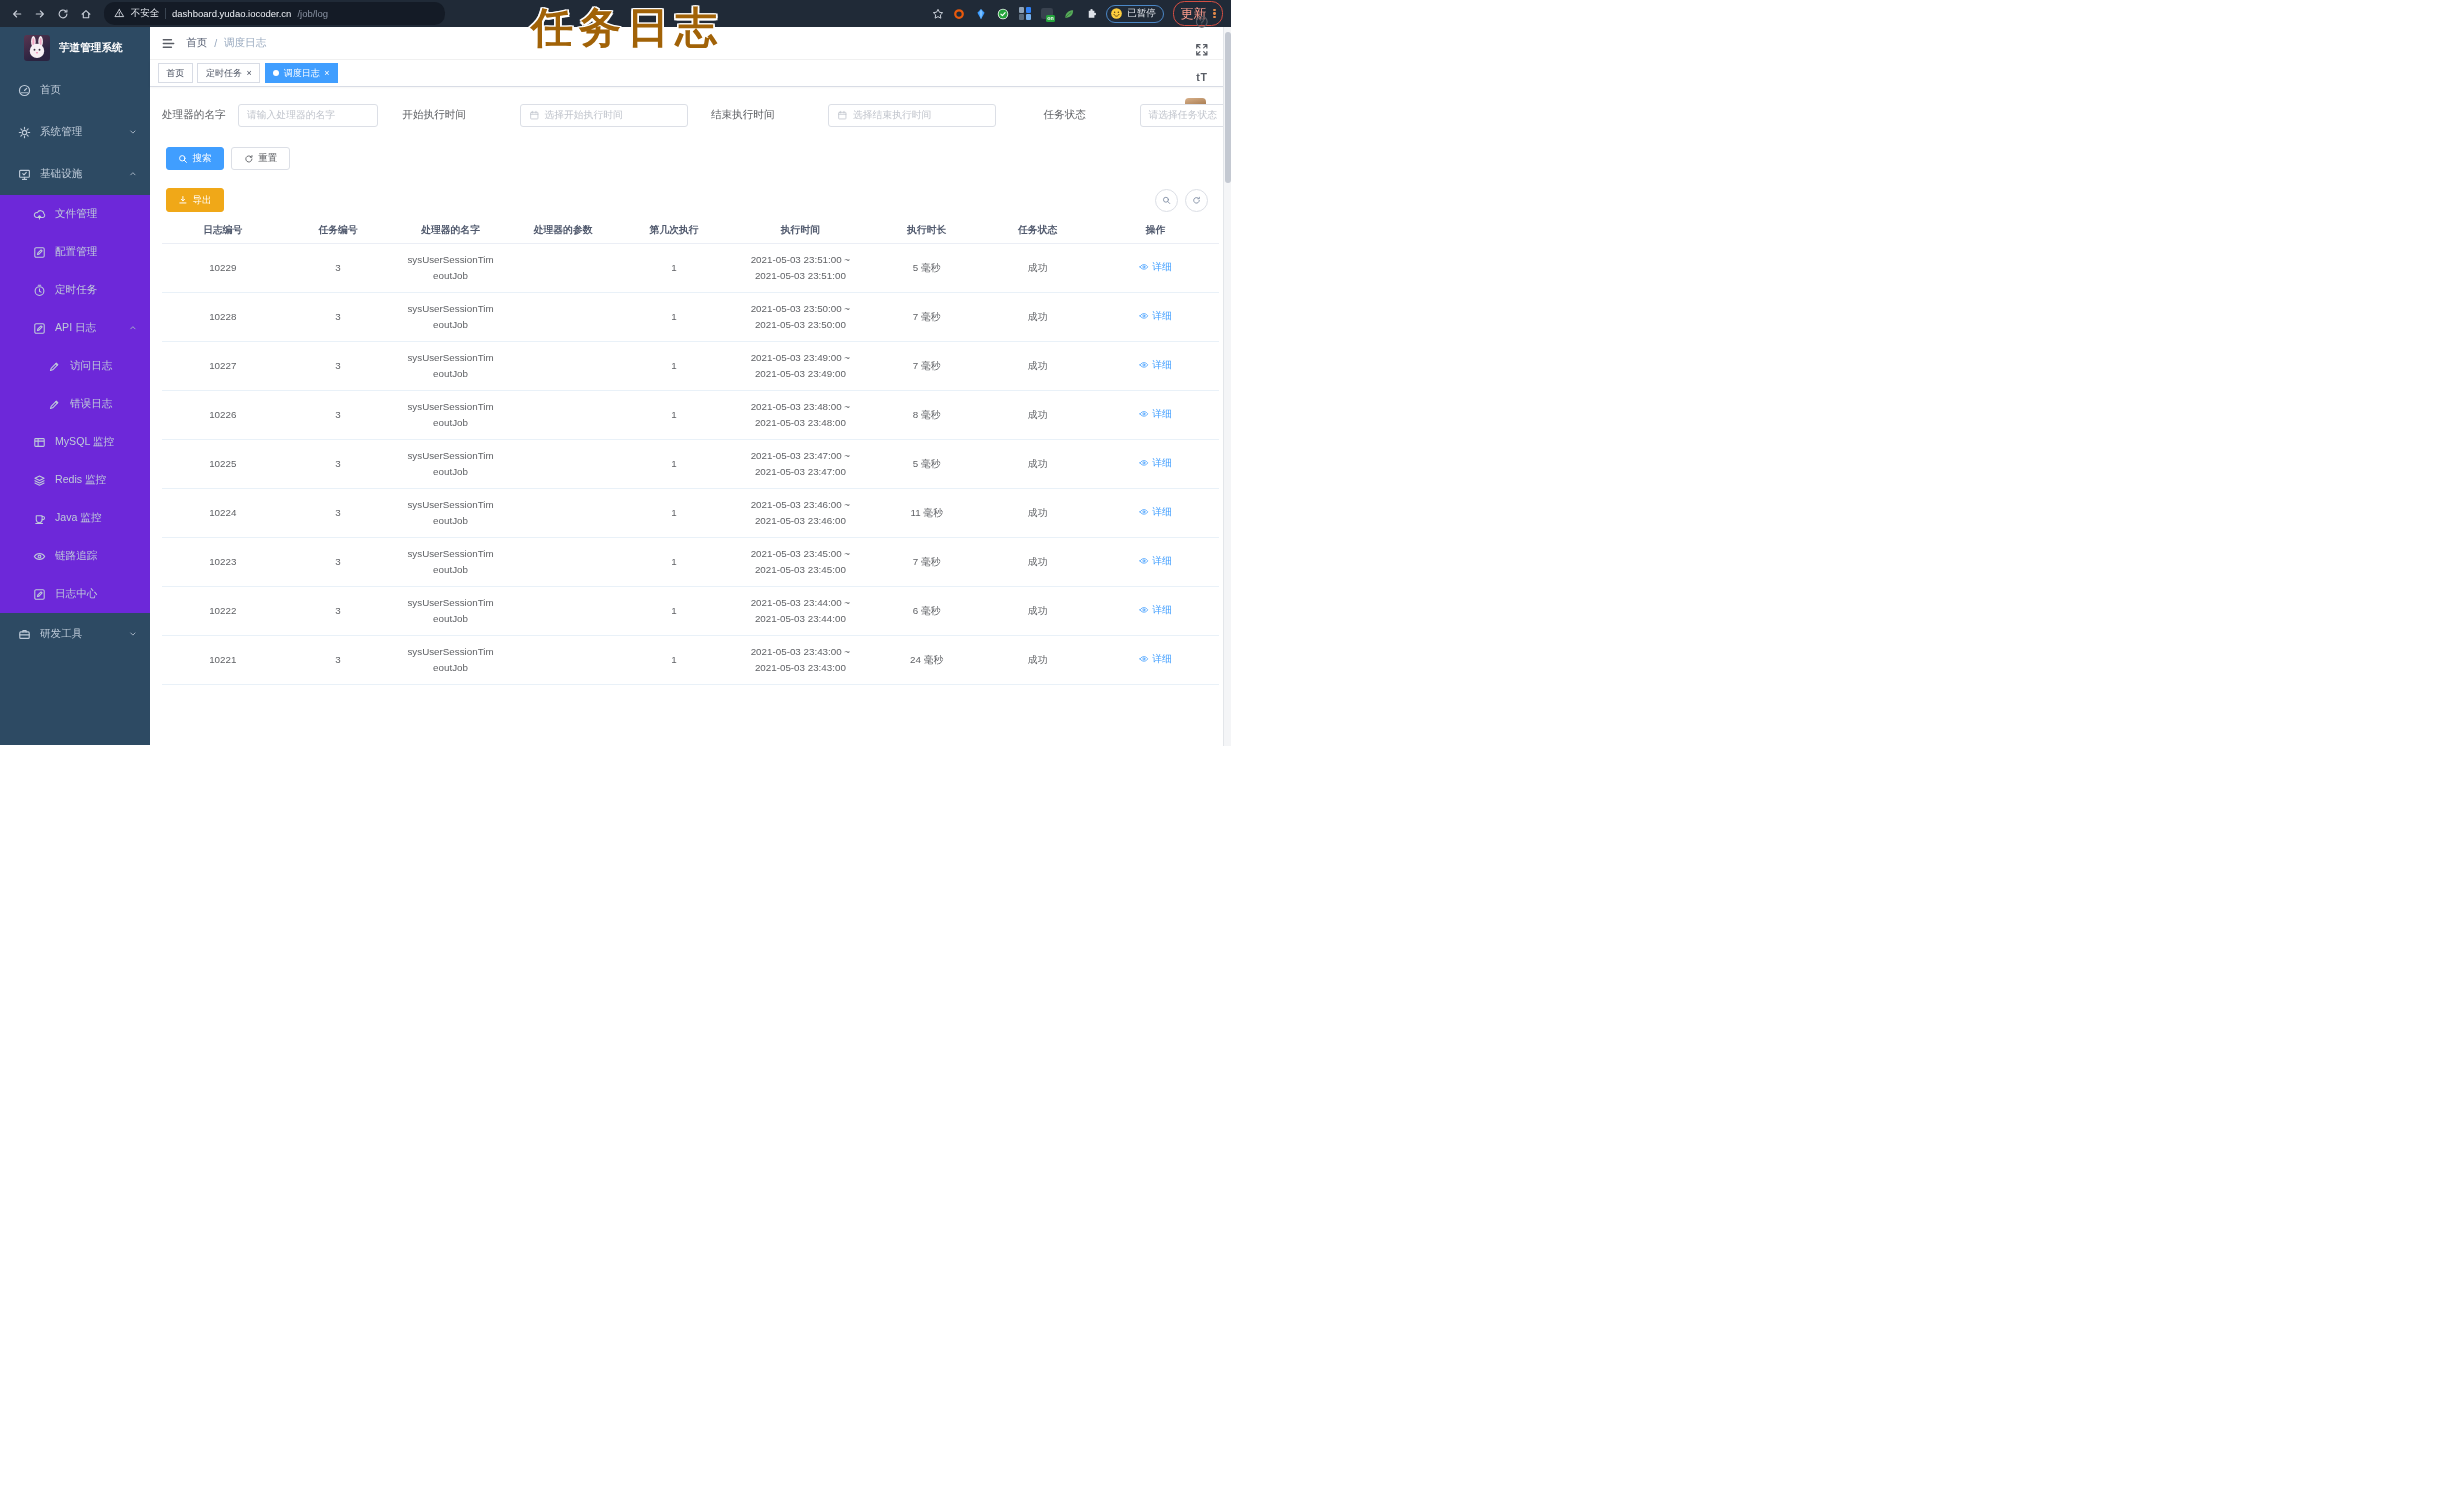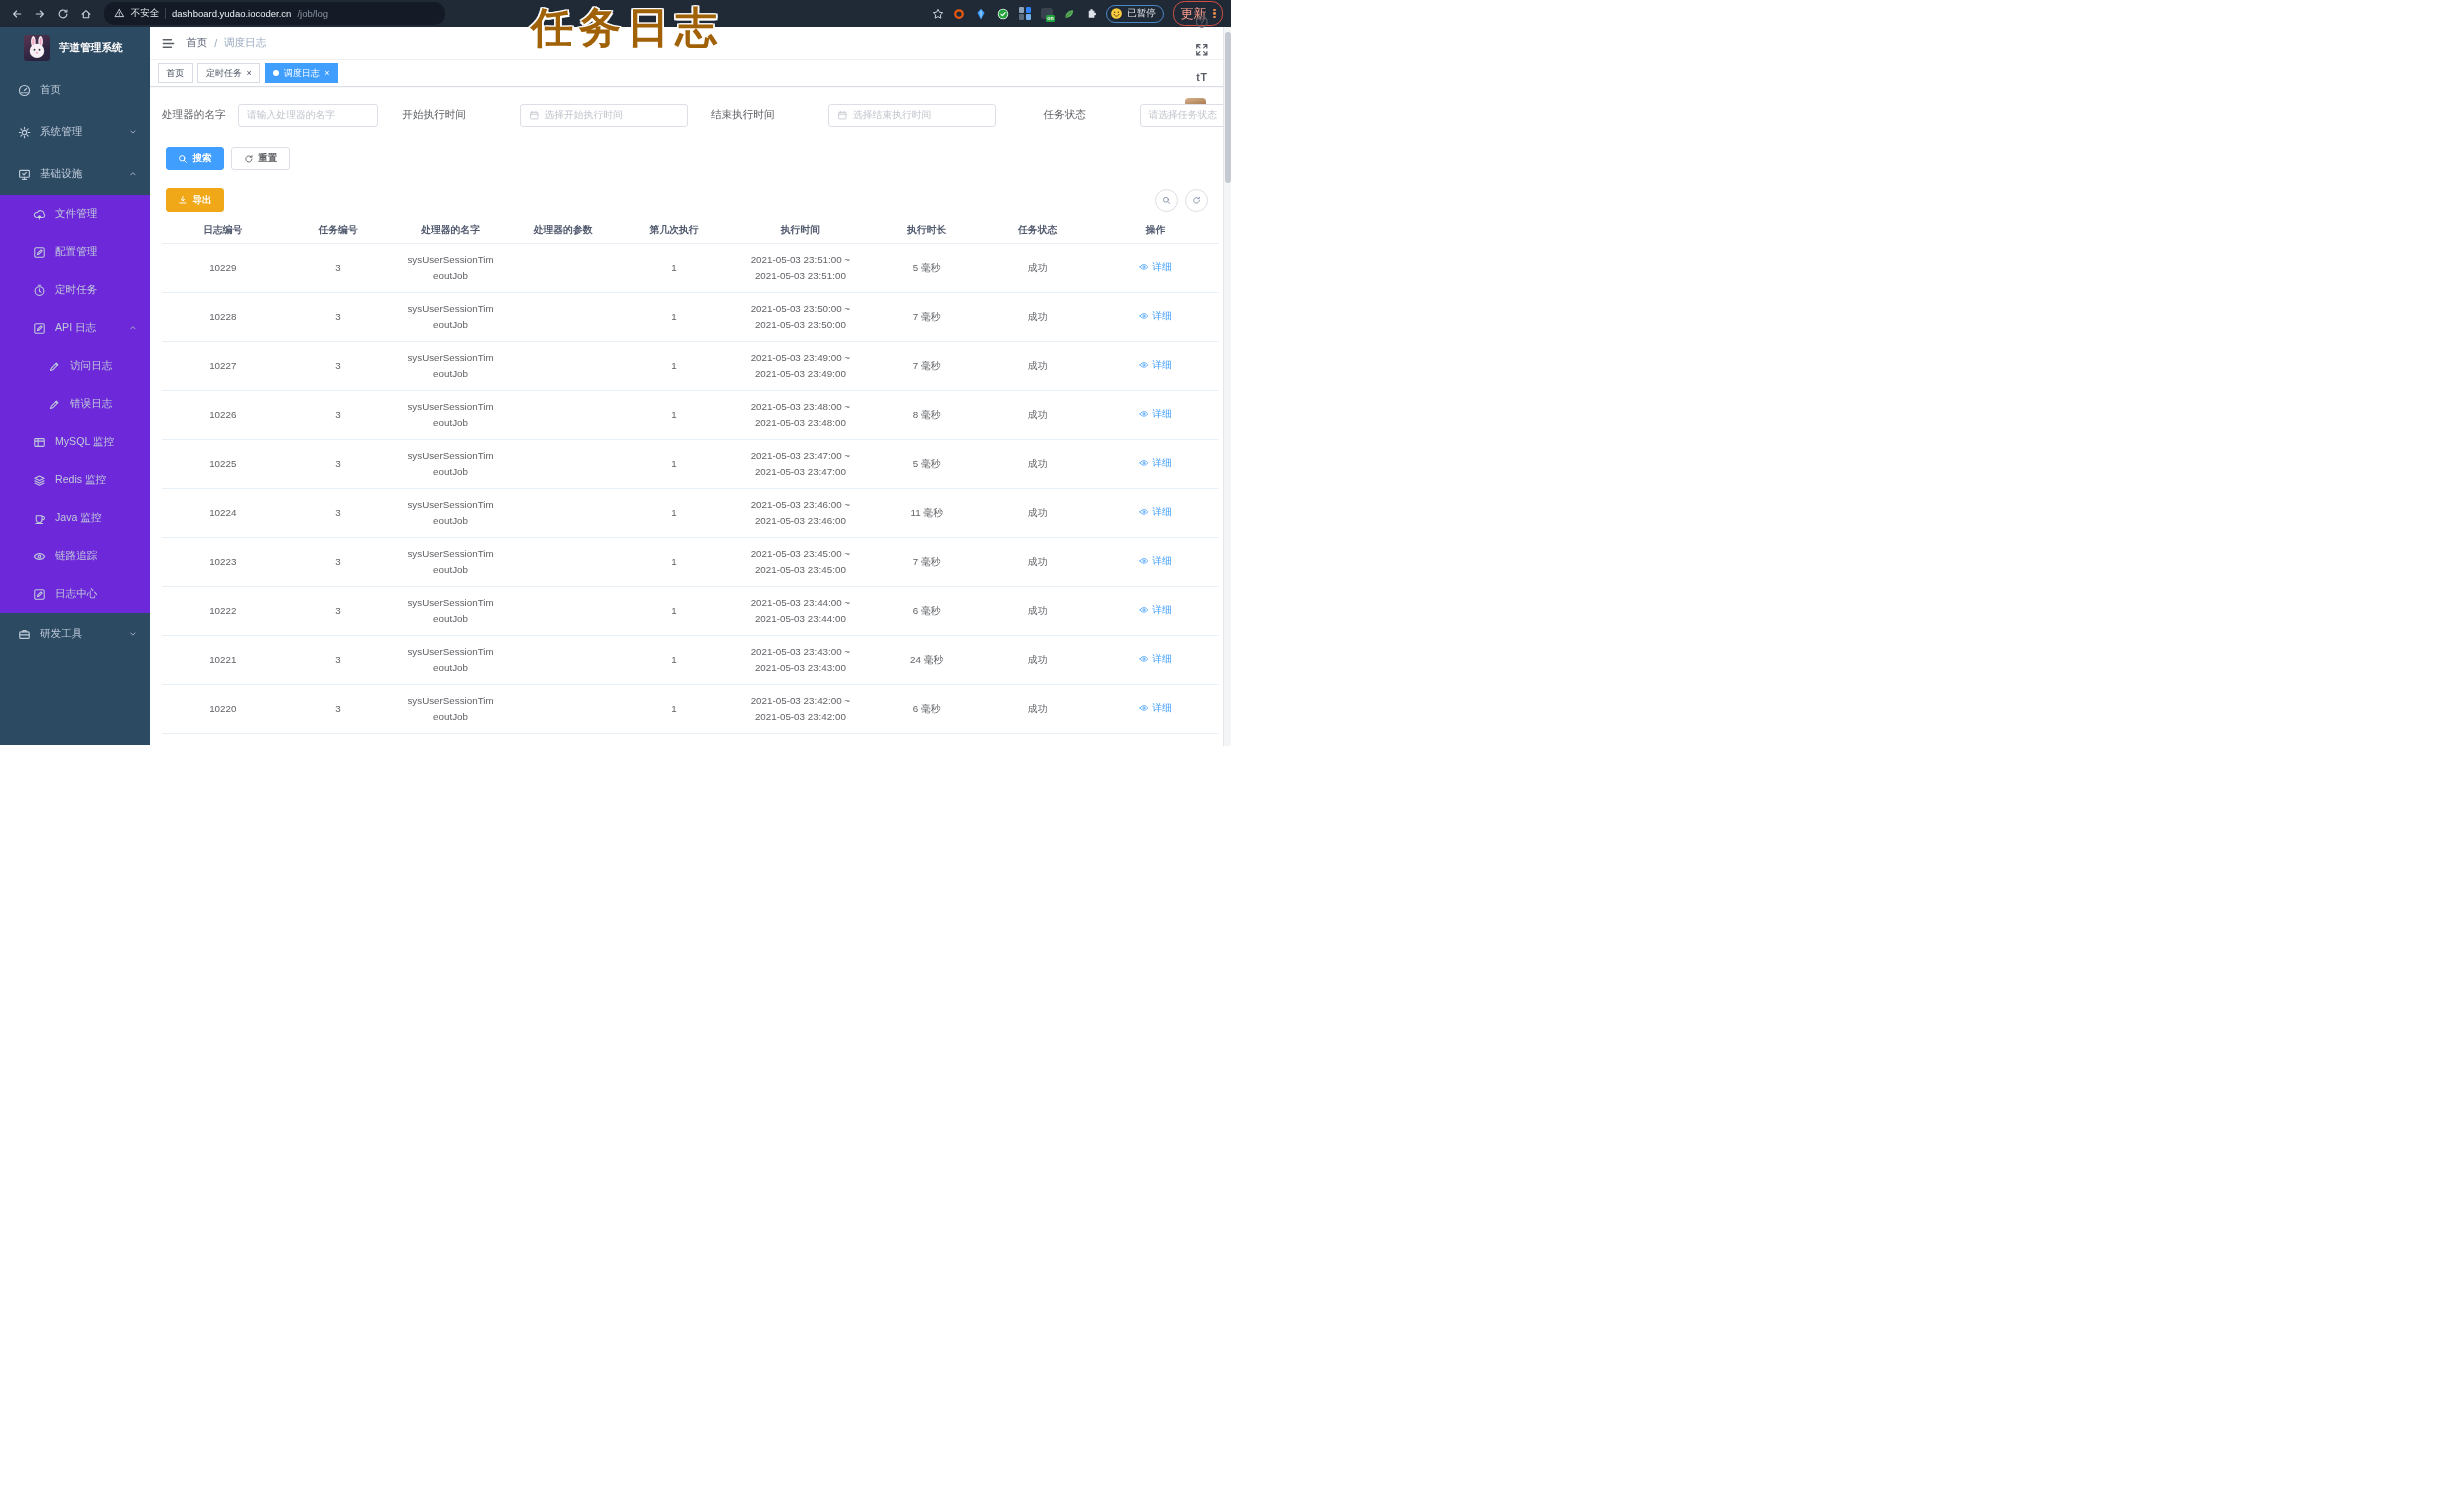--- a/index.html
+++ b/index.html
@@ -84,21 +84,21 @@
   .input { height:23.5px; background:#fff; border:0.8px solid #dcdfe6; border-radius:3px; display:flex; align-items:center; padding:0 7.6px; gap:5.3px; font-size:9.8px; color:#c0c4cc; cursor:text;margin-left:45px; }
   .input svg { width:10.6px; height:10.6px; color:#c0c4cc; flex:0 0 auto; }
   .ph { white-space:nowrap; overflow:hidden; }
   .w-text { width:140px; margin-left:3.8px; }
   .w-date { width:168px; }
   .w-select { width:140px; cursor:pointer; }
   .sel-arrow { margin-left:auto; }
   .g2 { margin-left:24px; } .g3 { margin-left:23px; } .g4 { margin-left:47px; }
 
   .btnrow { margin-top:19.7px; display:flex; gap:7.6px; padding-left:3.8px; }
-  .btn { height:23.5px; border-radius:3px; border:0.8px solid transparent; display:inline-flex; align-items:center; gap:4.5px; padding:0 11.4px; font-size:9.5px; font-family:inherit; cursor:pointer;font-weight:bold; }
+  .btn { height:23.5px; border-radius:3px; border:0.8px solid transparent; display:inline-flex; align-items:center; gap:4.5px; padding:0 11.4px; font-size:9.5px; font-family:inherit; cursor:pointer; }
   .btn svg { width:9.8px; height:9.8px; }
   .btn-primary { background:#409eff; border-color:#409eff; color:#fff; }
   .btn-plain { background:#fff; border-color:#dcdfe6; color:#606266; }
   .btn-warning { background:#f0a818; border-color:#f0a818; color:#fff; }
 
   .toolbar { margin-top:18px; display:flex; align-items:center; padding-left:3.8px; }
   .circles { margin-left:auto; display:flex; gap:7.6px; padding-right:10.6px; }
   .circle-btn { width:23px; height:23px; border-radius:50%; border:0.8px solid #dcdfe6; background:#fff; color:#7b8aa0; display:flex; align-items:center; justify-content:center; cursor:pointer; }
   .circle-btn svg { width:10.6px; height:10.6px; }
 
@@ -699,36 +699,20 @@
                 <td>1</td>
                 <td>2021-05-03 23:43:00 ~
 2021-05-03 23:43:00</td>
                 <td>24 毫秒</td>
                 <td>成功</td>
                 <td><a class="detail-link"><svg viewBox="0 0 16 16" fill="none" stroke="currentColor" stroke-width="1.3" stroke-linecap="round" stroke-linejoin="round">
                       <path d="M1.6 8S4 4.2 8 4.2 14.4 8 14.4 8 12 11.8 8 11.8 1.6 8 1.6 8z"></path>
                       <circle cx="8" cy="8" r="1.7"></circle>
                     </svg><span>详细</span></a></td>
               </tr>
-              <tr>
-                <td>10220</td>
-                <td>3</td>
-                <td>sysUserSessionTim
-eoutJob</td>
-                <td></td>
-                <td>1</td>
-                <td>2021-05-03 23:42:00 ~
-2021-05-03 23:42:00</td>
-                <td>6 毫秒</td>
-                <td>成功</td>
-                <td><a class="detail-link"><svg viewBox="0 0 16 16" fill="none" stroke="currentColor" stroke-width="1.3" stroke-linecap="round" stroke-linejoin="round">
-                      <path d="M1.6 8S4 4.2 8 4.2 14.4 8 14.4 8 12 11.8 8 11.8 1.6 8 1.6 8z"></path>
-                      <circle cx="8" cy="8" r="1.7"></circle>
-                    </svg><span>详细</span></a></td>
-              </tr>
             </tbody>
         </table>
 
       </div>
     </div>
   </div>
 
   <div class="scrollbar">
       <div class="thumb"></div>
     </div>

